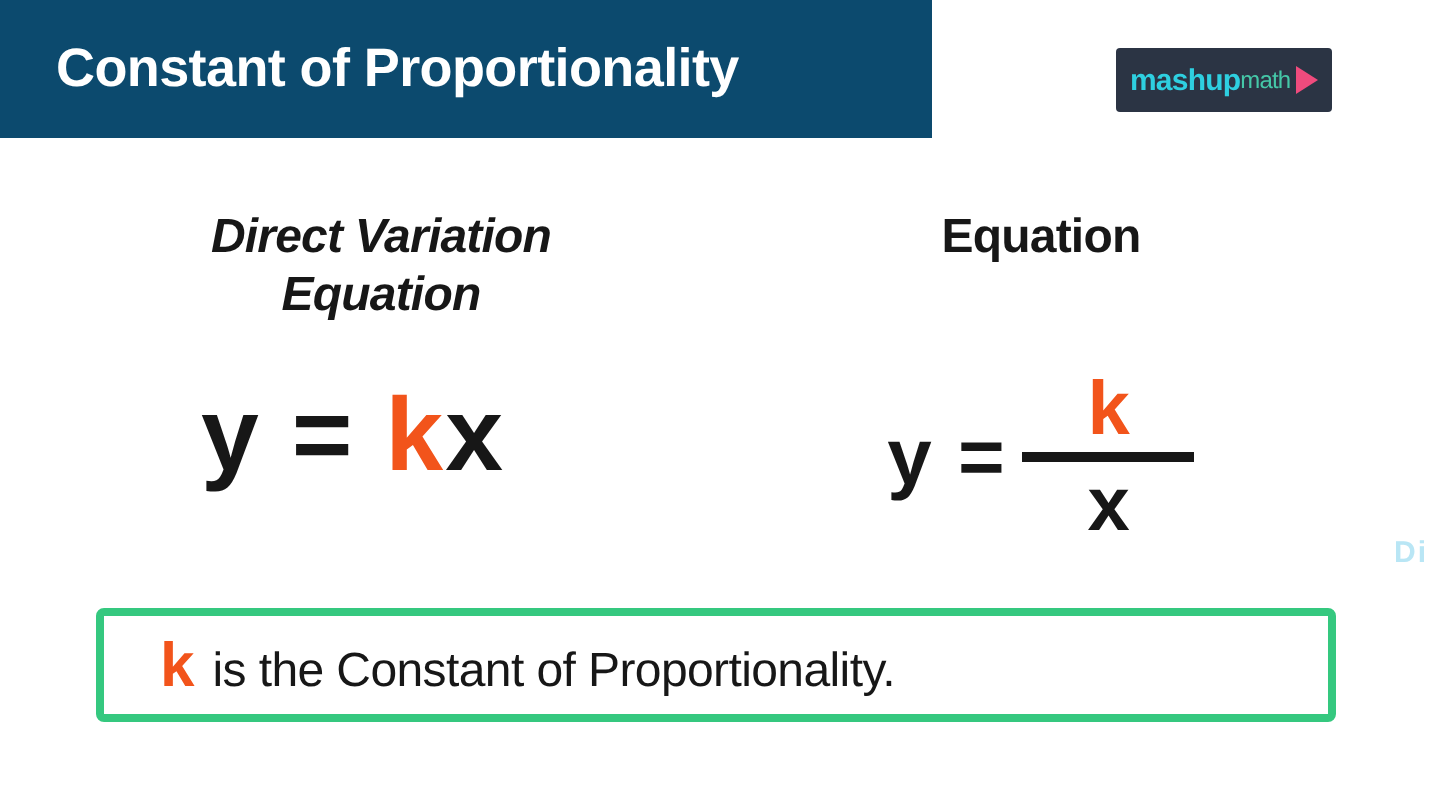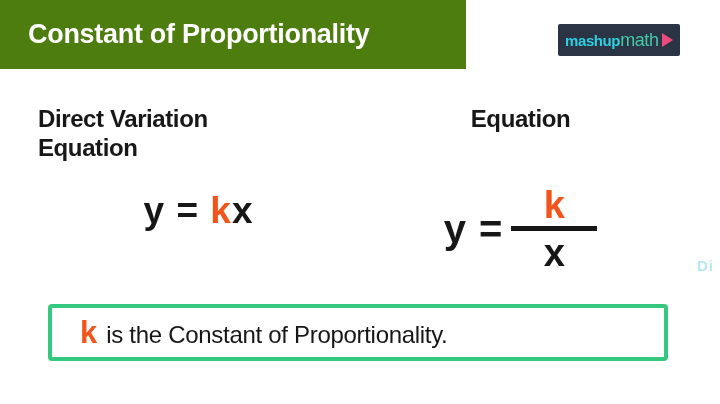--- a/index.html
+++ b/index.html
@@ -22,21 +22,21 @@
     background: #ffffff;
   }
 
   
   .title-banner {
     position: absolute;
     left: 0;
     top: 0;
     width: 466px;
     height: 69px;
-    background: #4d7c0f;
+    background: #0c4a6e;
     display: flex;
     align-items: center;
   }
   .title-text {
     color: #ffffff;
     font-size: 27px;
     font-weight: bold;
     letter-spacing: -0.3px;
     padding-left: 28px;
     white-space: nowrap;
@@ -58,66 +58,67 @@
   }
   .logo-mashup {
     color: #2ecfe0;
     font-size: 15px;
     font-weight: bold;
     letter-spacing: -0.4px;
     line-height: 1;
   }
   .logo-math {
     color: #45c8a8;
-    font-size: 18px;
+    font-size: 12px;
     font-weight: normal;
     letter-spacing: -0.4px;
     line-height: 1;
     text-align: center;
   }
   .logo-triangle {
     width: 0;
     height: 0;
     border-top: 7px solid transparent;
     border-bottom: 7px solid transparent;
     border-left: 11px solid #ef4b7d;
     margin-left: 3px;
   }
 
   
   .col-direct {
     position: absolute;
     left: 38px;
     top: 104px;
     width: 305px;
-    text-align: left;
+    text-align: center;
+    font-style: italic;
   }
   .col-inverse {
     position: absolute;
     left: 368px;
     top: 104px;
     width: 305px;
     text-align: center;
   }
   .heading {
     font-size: 24px;
     font-weight: bold;
     color: #171717;
     line-height: 1.22;
     letter-spacing: -0.4px;
   }
 
   
   .eq-direct {
     position: absolute;
-    left: 46px;
+    left: 24px;
     top: 192px;
     width: 305px;
     text-align: center;
-    font-size: 37px;
+    font-size: 52px;
     font-weight: bold;
     color: #171717;
     letter-spacing: 1px;
     line-height: 1;
   }
   .eq-direct .kvar {
     color: #f2541b;
   }
 
   .eq-inverse {
@@ -158,21 +159,21 @@
     color: #171717;
     font-size: 38px;
     font-weight: bold;
     padding-top: 3px;
   }
 
   
   .watermark {
     position: absolute;
     left: 697px;
-    top: 257px;
+    top: 268px;
     font-size: 15px;
     font-weight: bold;
     color: #b9e6f5;
     white-space: nowrap;
     letter-spacing: 1px;
   }
 
   
   .callout {
     position: absolute;

